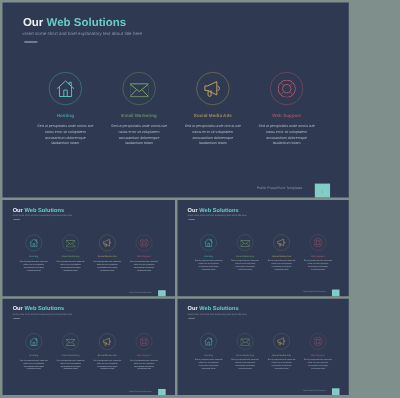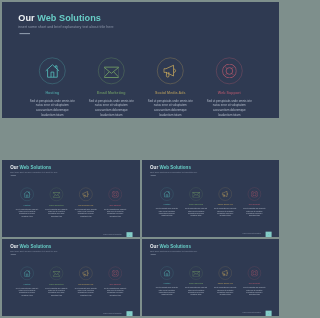--- a/index.html
+++ b/index.html
@@ -2,21 +2,21 @@
 <html><head>
 <meta charset="utf-8">
 <style>
   html,body{margin:0;padding:0;width:281px;height:318px;overflow:hidden;}
   *{box-sizing:border-box;}
   body{font-family:"Liberation Sans",sans-serif;background:#7e8f8c;}
 
   .stage{position:absolute;left:0;top:0;width:281px;height:318px;background:#7e8f8c;}
 
   .slide{position:absolute;background:#2f3a52;overflow:hidden;}
-  .hero{left:2px;top:2px;width:277px;height:116px;padding-left:12px;}
+  .hero{left:2px;top:2px;width:277px;height:156px;padding-left:12px;}
   .t1{left:2px;top:160px;width:138px;height:77px;}
   .t2{left:142px;top:160px;width:137px;height:77px;}
   .t3{left:2px;top:239px;width:138px;height:77px;}
   .t4{left:142px;top:239px;width:137px;height:77px;}
 
   
   .design{position:absolute;left:0;top:0;width:1000px;height:566px;transform-origin:0 0;}
 
   .d-title{position:absolute;left:59px;top:38px;font-size:33px;font-weight:700;color:#eef2f5;letter-spacing:.1px;white-space:nowrap;}
   .d-title .accent{color:#68cdc6;}

